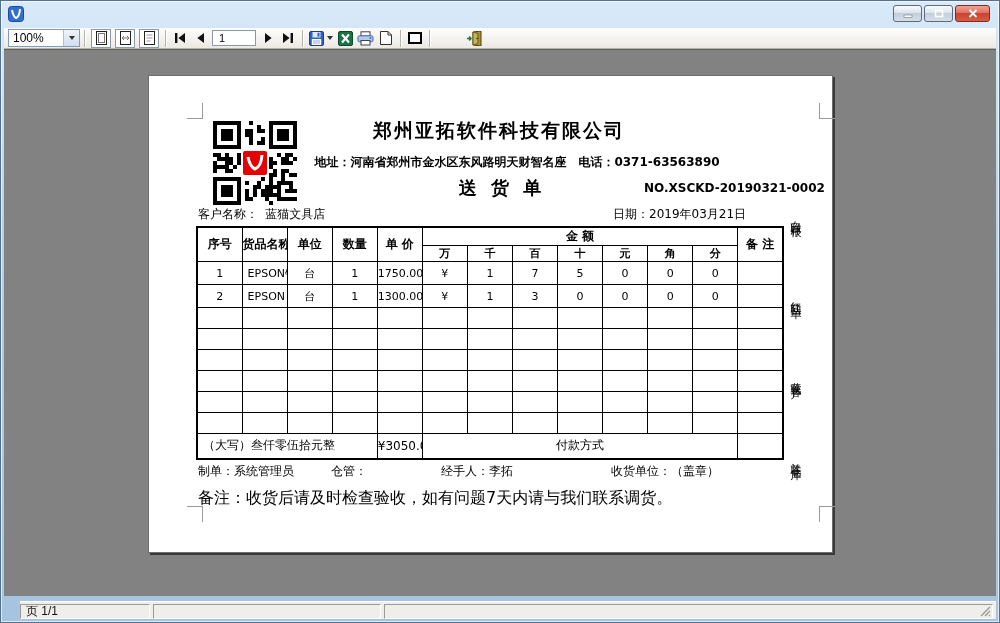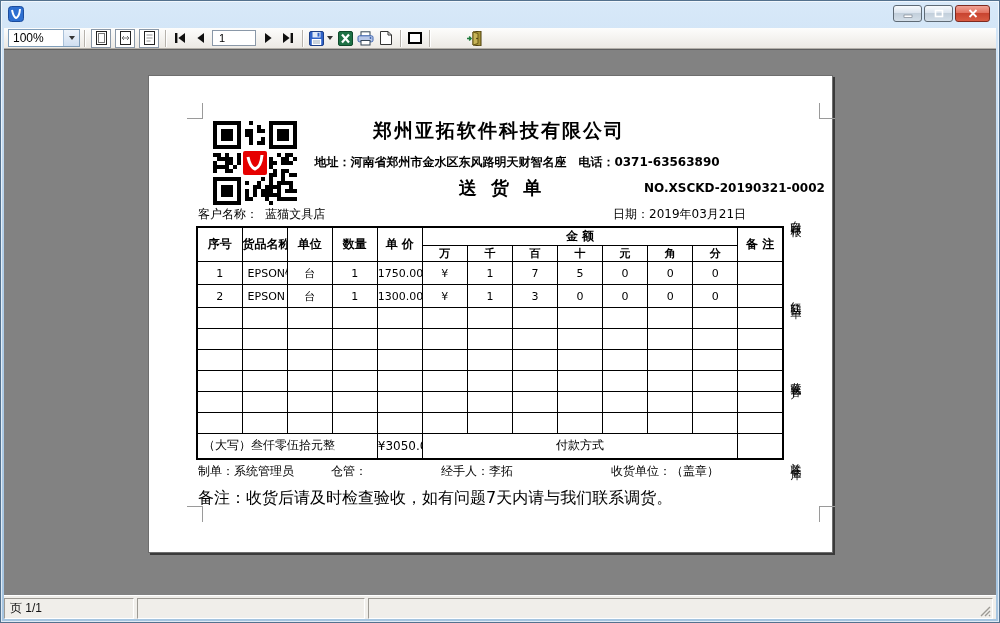--- a/index.html
+++ b/index.html
@@ -76,21 +76,21 @@
   #bill-table td.red { border-left-color:#e60000 !important; }
 
   .sigline { position:absolute; top:387px; left:0; width:685px; font-size:12px; }
   .sig { position:absolute; white-space:nowrap;text-align:right; }
   .remark { position:absolute; left:49px; top:412px; font-size:16px; white-space:nowrap; }
   .copies { position:absolute; left:640px; top:136px; height:250px; display:flex; flex-direction:column;
     justify-content:space-between; }
   .copy { writing-mode:vertical-rl; font-size:11px; letter-spacing:2px; line-height:13px; }
 
   
-  .statusbar { position:absolute; left:4px; right:4px; bottom:4px; height:24px; background:#f0eeea;
+  .statusbar { position:absolute; left:20px; right:4px; bottom:4px; height:18px; background:#f0eeea;
     border-top:1px solid #fff; display:flex; align-items:stretch; padding-top:2px; }
   .panel { border:1px solid; border-color:#9d9a94 #fff #fff #9d9a94; margin-right:3px;
     font-size:12px; color:#111; display:flex; align-items:center; padding-left:5px; }
   .p1 { width:130px; } .p2 { width:228px; } .p3 { flex:1; position:relative; }
   .grip { position:absolute; right:1px; bottom:1px; width:12px; height:12px; }
 </style>
 </head>
 <body>
 
 <div class="window">

